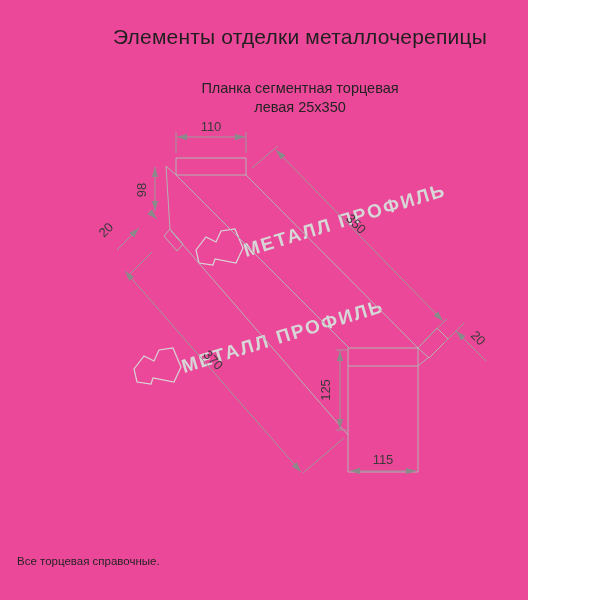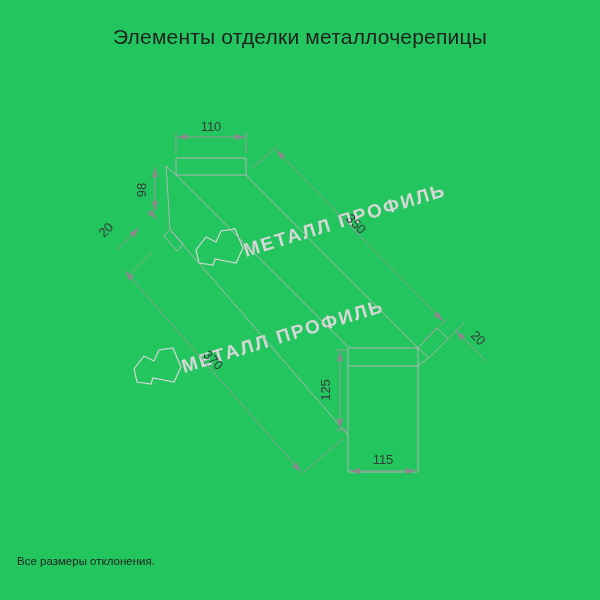--- a/index.html
+++ b/index.html
@@ -1,17 +1,17 @@
 <!DOCTYPE html>
 <html><head>
 <meta charset="utf-8">
 <style>
   html,body{margin:0;padding:0;background:#fff;}
   #canvas{
-    position:relative;width:600px;height:600px;background:#22c55e;overflow:hidden;
+    position:relative;width:528px;height:600px;background:#ec4899;overflow:hidden;
     font-family:"Liberation Sans","DejaVu Sans",sans-serif;
   }
   .title{
     position:absolute;top:25px;left:0;width:600px;text-align:center;
     font-size:21px;color:#1f1f1f;letter-spacing:.2px;
   }
   .subtitle{
     position:absolute;top:79px;left:0;width:600px;text-align:center;
     font-size:14.5px;color:#232323;line-height:19px;
   }
@@ -28,20 +28,24 @@
   .wm-text{fill:#d7d7d7;font-size:19px;font-weight:bold;letter-spacing:2px;
            font-family:"Liberation Sans","DejaVu Sans",sans-serif;}
 </style>
 </head>
 <body>
 
 <div id="canvas">
 
   <div class="title">Элементы отделки металлочерепицы</div>
 
+  <div class="subtitle">
+    <div>Планка сегментная торцевая</div>
+    <div>левая 25х350</div>
+  </div>
 
   <svg width="600" height="600" viewBox="0 0 600 600">
     <defs>
       <marker id="arr" viewBox="0 0 10 8" refX="9.5" refY="4" markerWidth="11" markerHeight="8.8" orient="auto-start-reverse">
         <path d="M0,1 L9.5,4 L0,7 Z" fill="#8a8a8a"></path>
       </marker>
     </defs>
 
     <g>
       <g transform="translate(195,229)">
@@ -109,14 +113,14 @@
       <line x1="340" y1="351" x2="340" y2="429" marker-start="url(#arr)" marker-end="url(#arr)"></line>
       <text class="dimtext" transform="translate(330,390) rotate(-90)" text-anchor="middle">125</text>
     </g>
 
     <g class="dimline">
       <line x1="350" y1="471" x2="416" y2="471" marker-start="url(#arr)" marker-end="url(#arr)"></line>
       <text class="dimtext" x="383" y="464" text-anchor="middle">115</text>
     </g>
   </svg>
 
-  <div class="footer-note note1">Все размеры отклонения.</div>
+  <div class="footer-note note1">Все торцевая справочные.</div>
 </div>
 
 </body></html>

